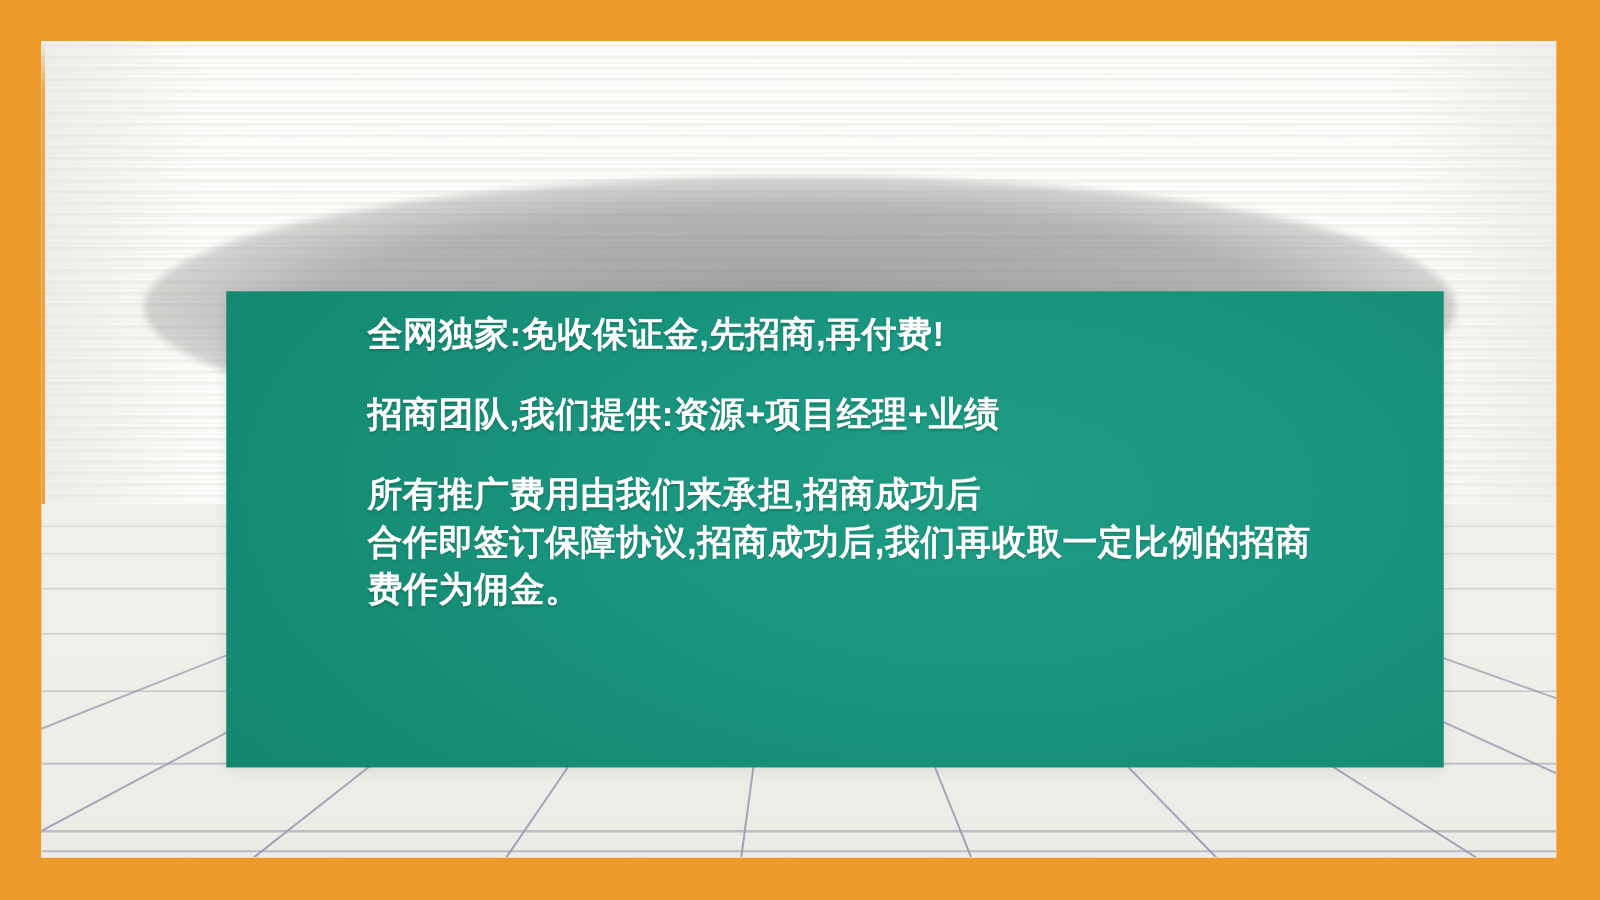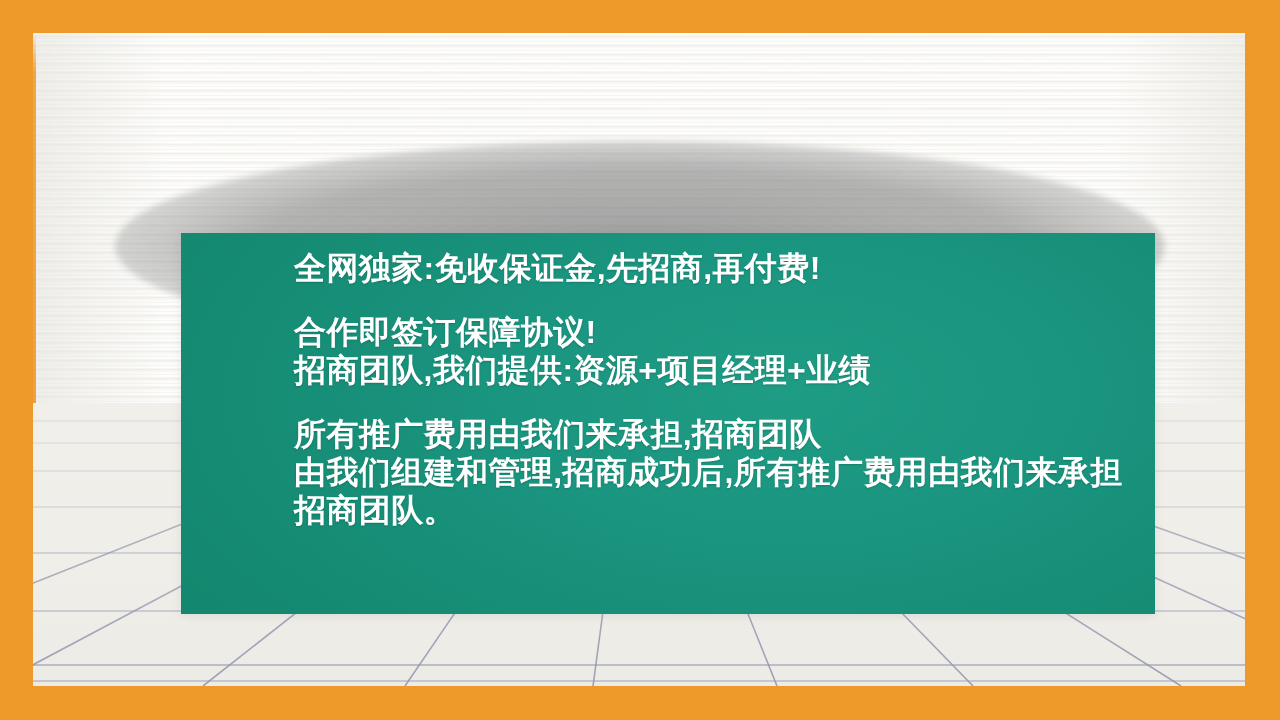--- a/index.html
+++ b/index.html
@@ -127,21 +127,21 @@
   .panel-inner {
     position: absolute;
     left: 113px;
     top: 16px;
     right: 10px;
     bottom: 6px;
   }
 
   .line {
     color: #FFFFFF;
-    font-size: 32px;
+    font-size: 28px;
     font-weight: bold;
     line-height: 38px;
     letter-spacing: 0.4px;
     white-space: nowrap;
     text-shadow: 0 1px 2px rgba(0,0,0,0.18);
   }
   .para { margin-bottom: 26px; }
   .para:last-child { margin-bottom: 0; }
 
   
@@ -214,27 +214,26 @@
     <div class="arc-shadow"></div>
 
     <div class="panel">
       <div class="panel-inner">
 
         <div class="para">
           <div class="line">全网独家:免收保证金,先招商,再付费!</div>
         </div>
 
         <div class="para">
-          <div class="line">合作即签订保障协议!</div>
           <div class="line">招商团队,我们提供:资源+项目经理+业绩</div>
         </div>
 
         <div class="para">
-          <div class="line">所有推广费用由我们来承担,招商团队</div>
-          <div class="line">由我们组建和管理,招商成功后,所有推广费用由我们来承担</div>
-          <div class="line">招商团队。</div>
+          <div class="line">所有推广费用由我们来承担,招商成功后</div>
+          <div class="line">合作即签订保障协议,招商成功后,我们再收取一定比例的招商</div>
+          <div class="line">费作为佣金。</div>
         </div>
 
       </div>
     </div>
 
   </div>
 </div>
 
 </body></html>

